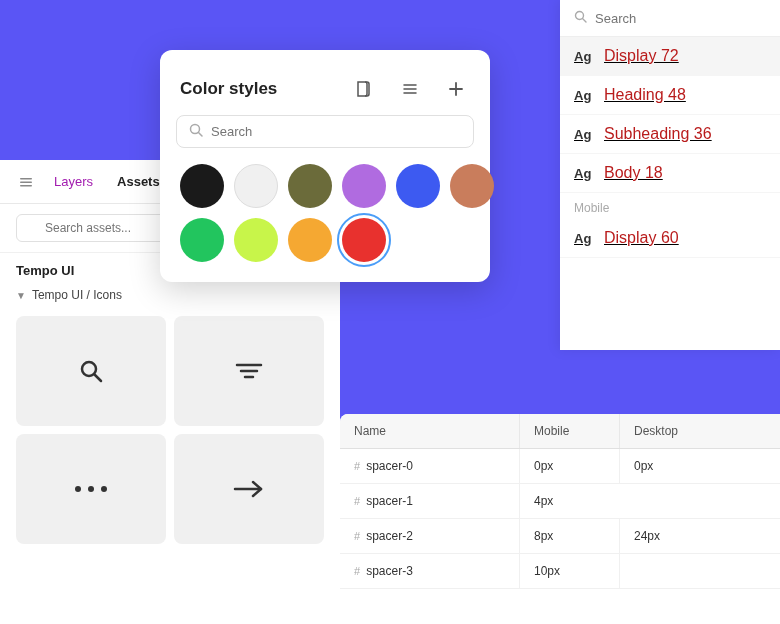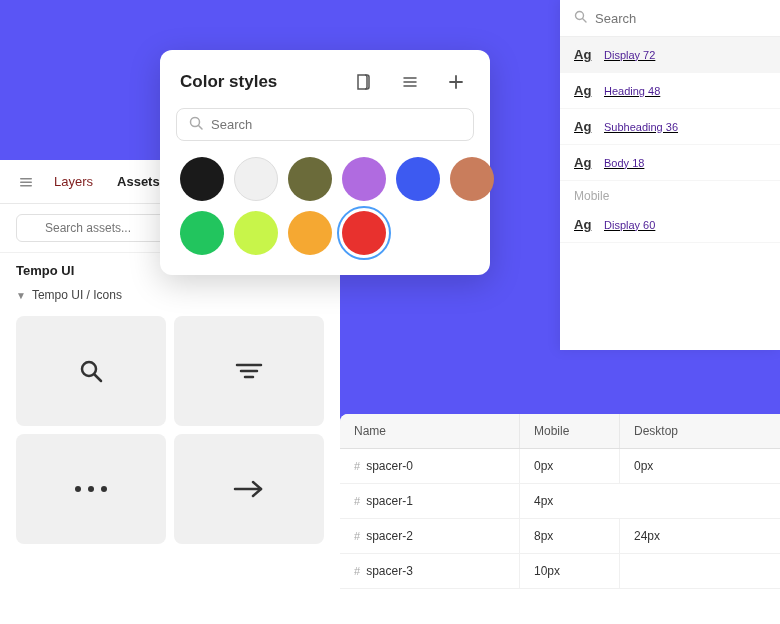--- a/index.html
+++ b/index.html
@@ -53,21 +53,21 @@
       display: flex;
       align-items: center;
       justify-content: center;
       color: #888;
       font-size: 14px;
       margin-right: 4px;
     }
     .tab-item {
       padding: 6px 10px;
       font-size: 13px;
-      color: #7f1d1d;
+      color: #a21caf;
       cursor: pointer;
       border-radius: 4px;
     }
     .tab-item.active {
       color: #222;
       font-weight: 600;
     }
 
     
     .search-assets-row {
@@ -144,20 +144,21 @@
       border-radius: 12px;
       box-shadow: 0 8px 32px rgba(0,0,0,0.18);
       z-index: 20;
       padding-bottom: 20px;
     }
     .color-popup-header {
       display: flex;
       align-items: center;
       padding: 18px 20px 12px;
       gap: 18px;
+      margin-top: 7px;
     }
     .color-popup-title {
       font-size: 17px;
       font-weight: 600;
       color: #222;
       flex: 1;
     }
     .popup-icon-btn {
       width: 28px;
       height: 28px;
@@ -251,22 +252,22 @@
     .text-style-item:hover, .text-style-item.active {
       background: #f5f5f5;
     }
     .ag-label {
       font-size: 13px;
       font-weight: 600;
       color: #333;
       width: 20px;
     }
     .text-style-name {
-      font-size: 11px;
-      color: #4c1d95;
+      font-size: 16px;
+      color: #b91c1c;
     }
     .section-label {
       padding: 8px 14px 4px;
       font-size: 12px;
       color: #aaa;
       font-weight: 500;
     }
 
     
     .bottom-table {

